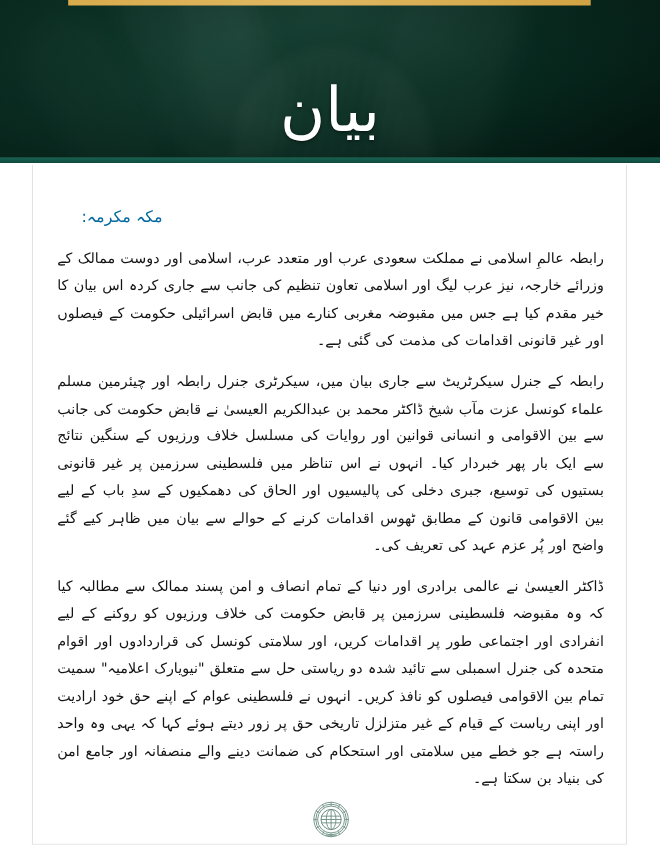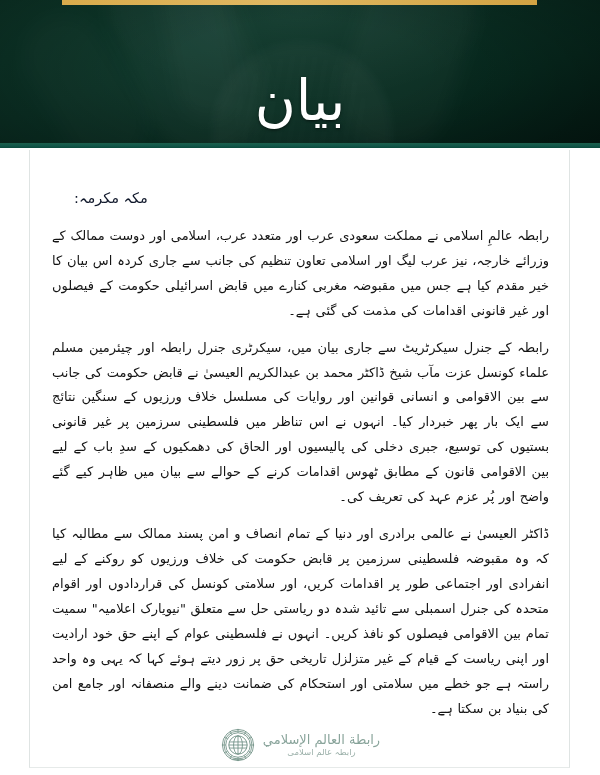--- a/index.html
+++ b/index.html
@@ -128,21 +128,21 @@
     width: 541px;
     padding: 38px 22px 0 22px;
     box-sizing: border-box;
     direction: rtl;
     text-align: justify;
   }
 
   .dateline {
     font-family: "DejaVu Sans", "Liberation Sans", sans-serif;
     font-size: 14.5px;
-    color: #0f172a;
+    color: #0369a1;
     text-align: left;   
     direction: rtl;
     margin: 0 0 14px 0;
     padding-left: 22px;
     line-height: 1.5;
   }
 
   .para {
     font-family: "DejaVu Sans", "Liberation Sans", sans-serif;
     font-size: 13px;
@@ -268,22 +268,18 @@
           <line x1="4" y1="50" x2="13" y2="50"></line>
           <line x1="10" y1="27" x2="18" y2="31"></line>
           <line x1="27" y1="10" x2="31" y2="18"></line>
         </g>
 
         <g stroke="#3f6b5c" stroke-width="2.4">
           <line x1="36" y1="92" x2="64" y2="92"></line>
         </g>
       </svg>
 
-      <div class="footer-wordmark">
-        <div class="line-ar">رابطة العالم الإسلامي</div>
-        <div class="line-ur">رابطہ عالم اسلامی</div>
-      </div>
 
     </div>
 
   </div>
 
 </div>
 
 </body></html>

